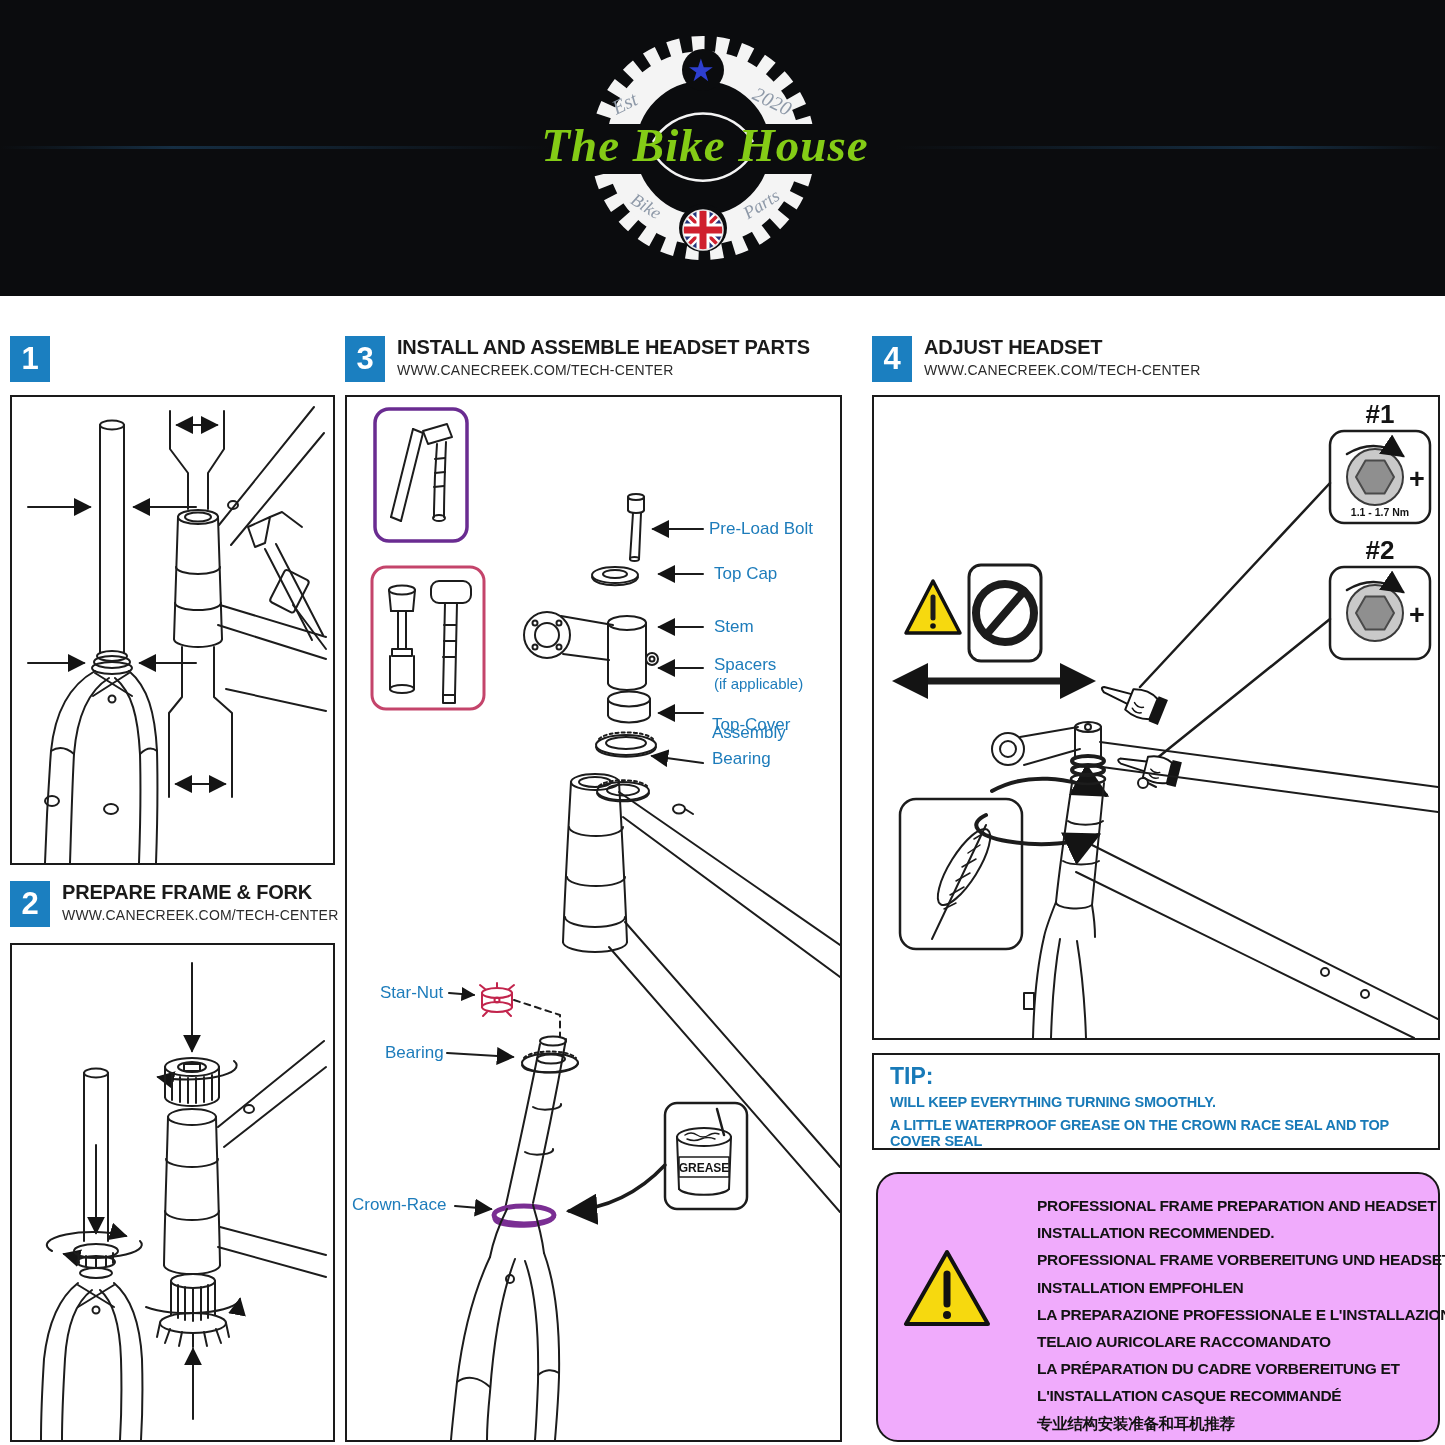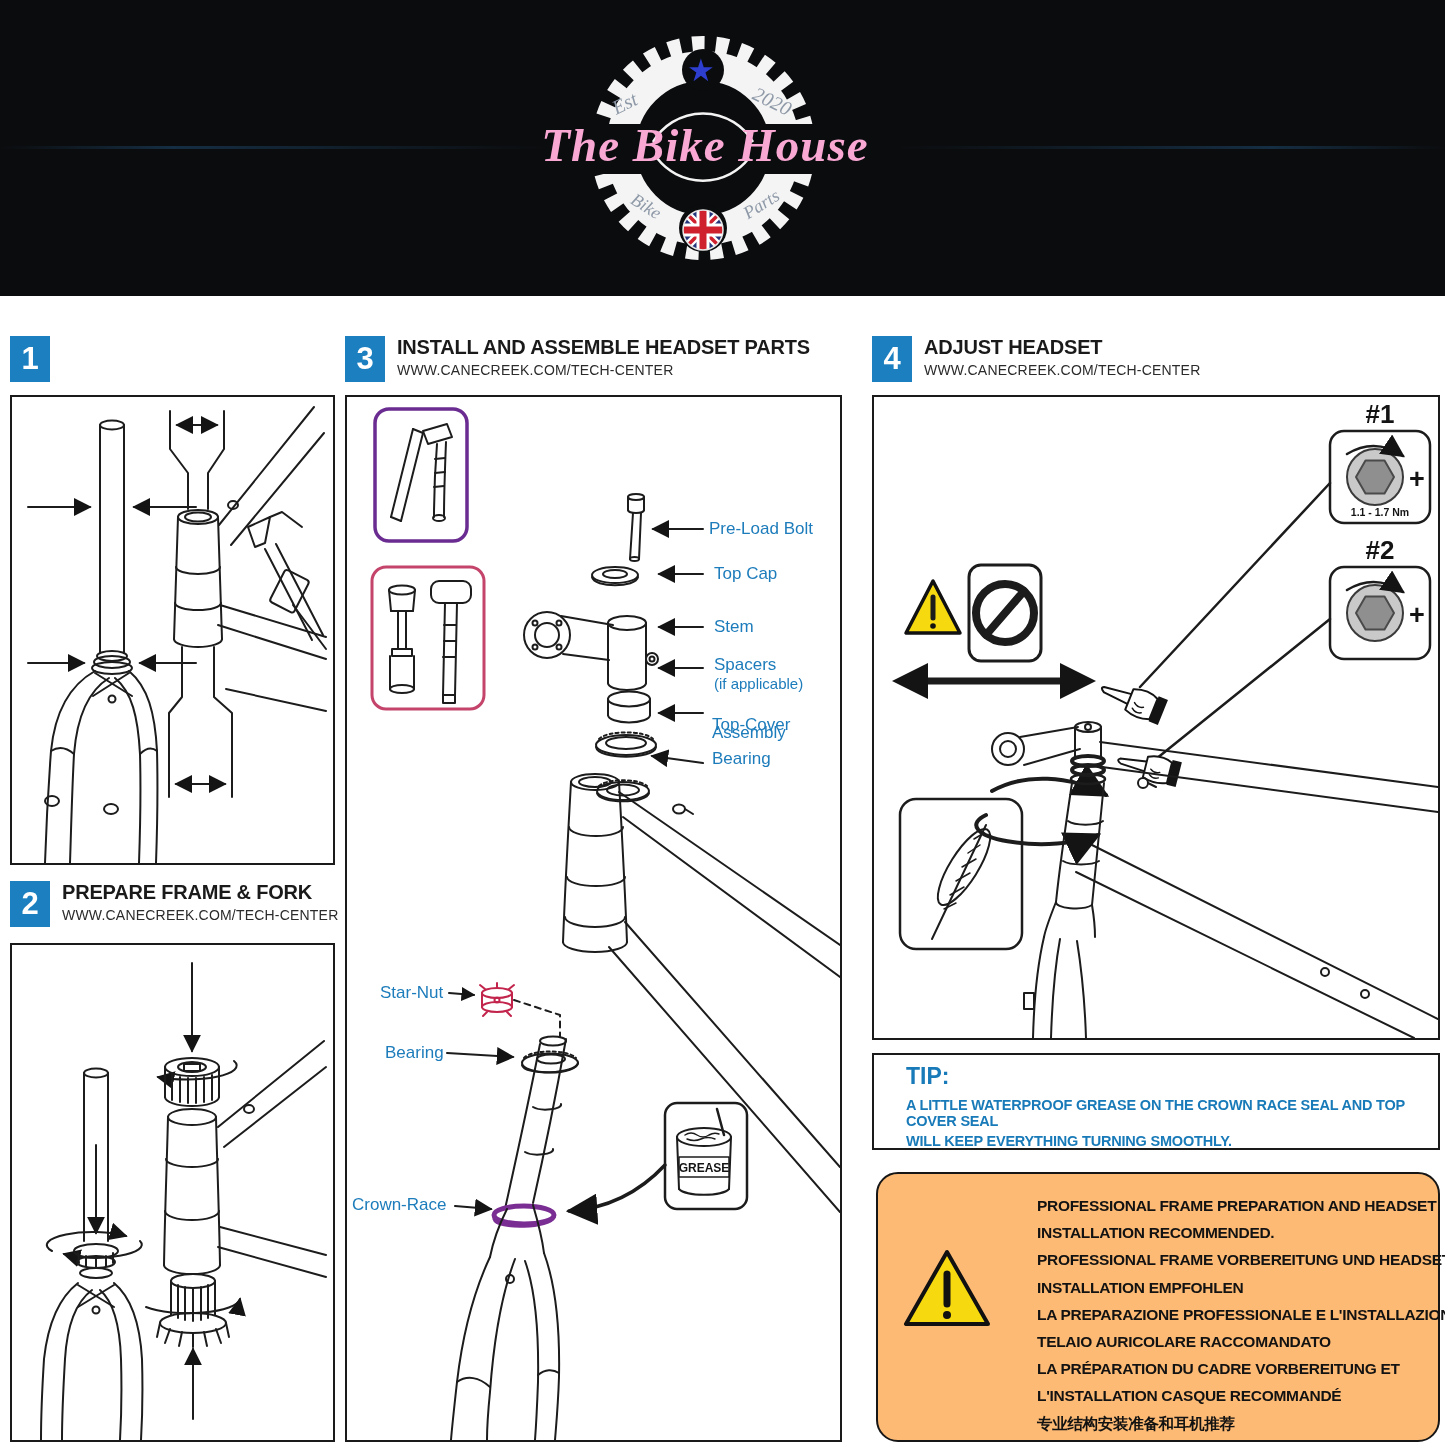--- a/index.html
+++ b/index.html
@@ -4,40 +4,40 @@
 <style>
   html,body{margin:0;padding:0;background:#e8e8e8;}
   #canvas{position:relative;width:1445px;height:1445px;background:#ffffff;overflow:hidden;
           font-family:"Liberation Sans",sans-serif;color:#1a1a1a;}
   
   #banner{position:absolute;left:0;top:0;width:1445px;height:296px;background:#0b0c0e;}
   #banner .glowline{position:absolute;left:0;top:146px;width:1445px;height:3px;opacity:.55;
      background:linear-gradient(90deg,rgba(30,74,110,0) 0%,#1e4a6e 12%,rgba(11,12,14,1) 38%,rgba(11,12,14,1) 62%,#1e4a6e 88%,rgba(30,74,110,0) 100%);}
   .logo-script{position:absolute;font-family:"Liberation Serif",serif;font-style:italic;}
   #logo-title{left:450px;top:118px;width:510px;text-align:center;font-size:47px;font-weight:bold;
-     color:#f9a8d4;letter-spacing:1px;}
+     color:#84cc16;letter-spacing:1px;}
   .arc-label{color:#8e99a8;font-size:20px;transform-origin:center;}
   #logo-star{position:absolute;left:687px;top:52px;font-size:31px;color:#2e3fd0;}
   
   .step-header{position:absolute;display:flex;gap:12px;align-items:flex-start;}
   .step-num{width:40px;height:46px;background:#1b7fc0;color:#fff;font-weight:bold;font-size:31px;
      display:flex;align-items:center;justify-content:center;flex:0 0 auto;}
   .step-title{font-size:20px;font-weight:bold;letter-spacing:-.2px;white-space:nowrap;}
   .step-url{font-size:14px;margin-top:3px;letter-spacing:.2px;color:#2b2b2b;white-space:nowrap;}
   
   .panel{position:absolute;background:#fff;border:2px solid #1a1a1a;box-sizing:border-box;}
   .panel svg{position:absolute;left:0;top:0;}
   
   .dlabel{position:absolute;color:#1d7cbb;font-size:17px;white-space:nowrap;}
   
-  #tip-box{padding:8px 32px;}
+  #tip-box{padding:8px 16px;}
   #tip-heading{font-size:23px;font-weight:bold;color:#187ab8;}
   .tip-line{font-size:14.5px;font-weight:bold;color:#187ab8;letter-spacing:-.2px;margin-top:7px;}
   
-  #advisory-box{background:#fdba74;border:2.5px solid #161616;border-radius:22px;}
+  #advisory-box{background:#f0abfc;border:2.5px solid #161616;border-radius:22px;}
   #advisory-text{position:absolute;left:159px;top:18px;width:395px;}
   .adv-line{font-size:15.5px;font-weight:bold;color:#121212;letter-spacing:-.3px;line-height:27.2px;white-space:nowrap;}
 </style>
 </head>
 <body>
 
 <div id="canvas">
 
   <div id="banner">
     <div class="glowline"></div>
@@ -550,22 +550,22 @@
             <line x1="274" y1="386" x2="282" y2="390"></line>
           <circle cx="451" cy="575" r="4"></circle>
             <circle cx="491" cy="597" r="4"></circle>
         </g>
       </g>
     </svg>
   </div>
 
   <div class="panel" id="tip-box" style="left:872px;top:1053px;width:568px;height:97px">
     <div id="tip-heading">TIP:</div>
+    <div class="tip-line" style="margin-top:4px">WILL KEEP EVERYTHING TURNING SMOOTHLY.</div>
     <div class="tip-line">A LITTLE WATERPROOF GREASE ON THE CROWN RACE SEAL AND TOP COVER SEAL</div>
-    <div class="tip-line" style="margin-top:4px">WILL KEEP EVERYTHING TURNING SMOOTHLY.</div>
   </div>
 
   <div class="panel" id="advisory-box" style="left:876px;top:1172px;width:564px;height:270px">
     <svg width="90" height="84" style="position:absolute;left:24px;top:72px">
       <polygon points="45,6 4,78 86,78" fill="#f6d90f" stroke="#111" stroke-width="4" stroke-linejoin="round"></polygon>
       <line x1="45" y1="28" x2="45" y2="58" stroke="#111" stroke-width="7" stroke-linecap="round"></line>
       <circle cx="45" cy="69" r="4" fill="#111"></circle>
     </svg>
     <div id="advisory-text">
       <div class="adv-line">PROFESSIONAL FRAME PREPARATION AND HEADSET</div>

